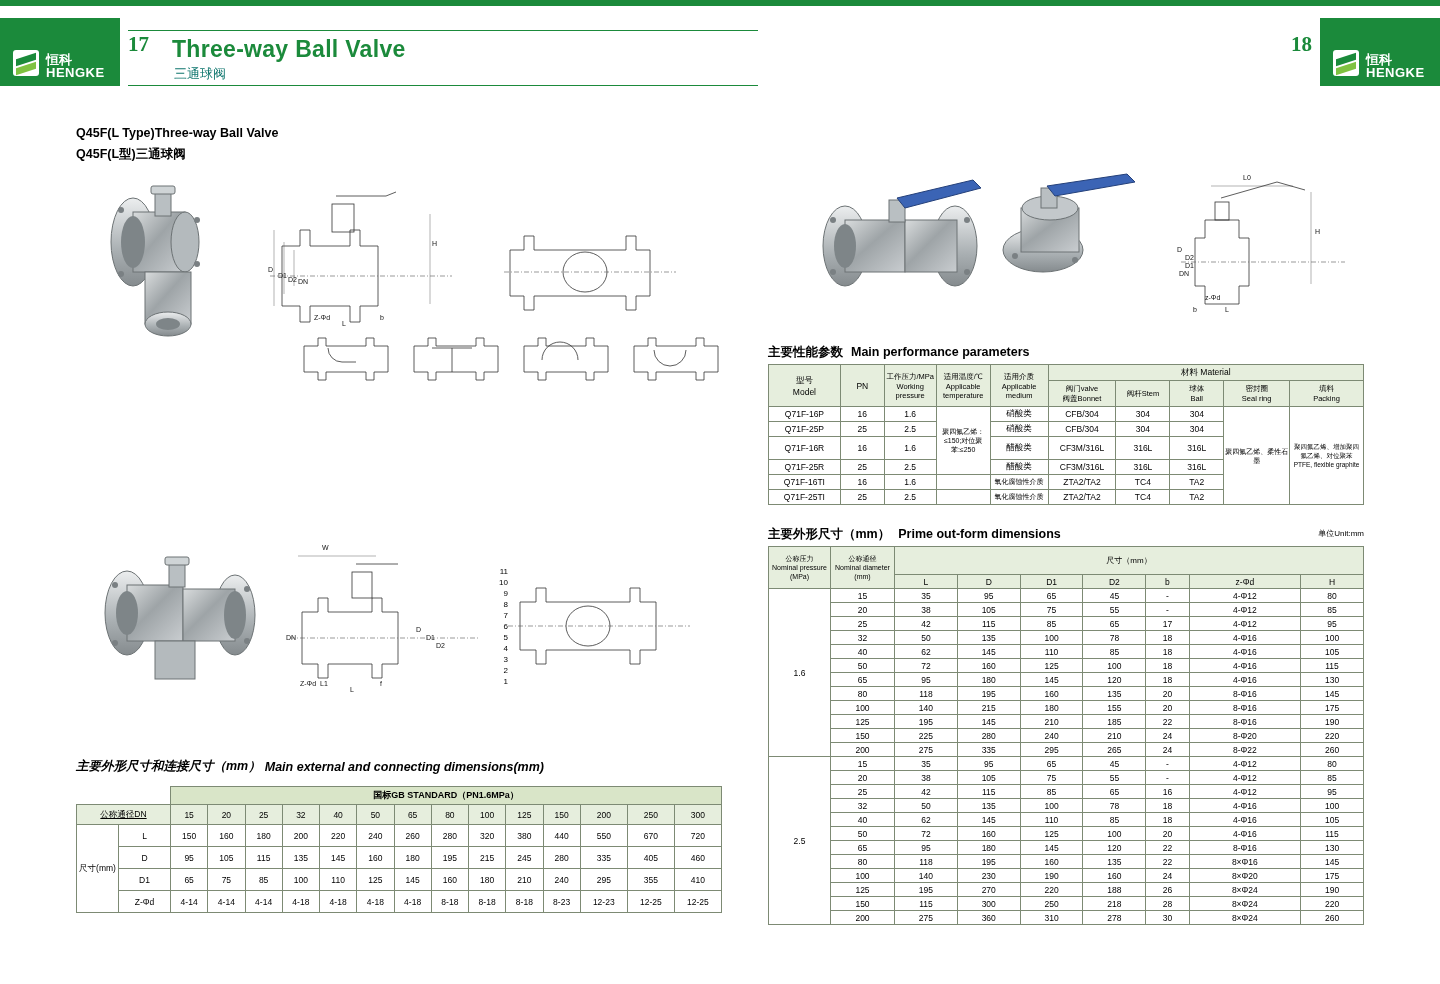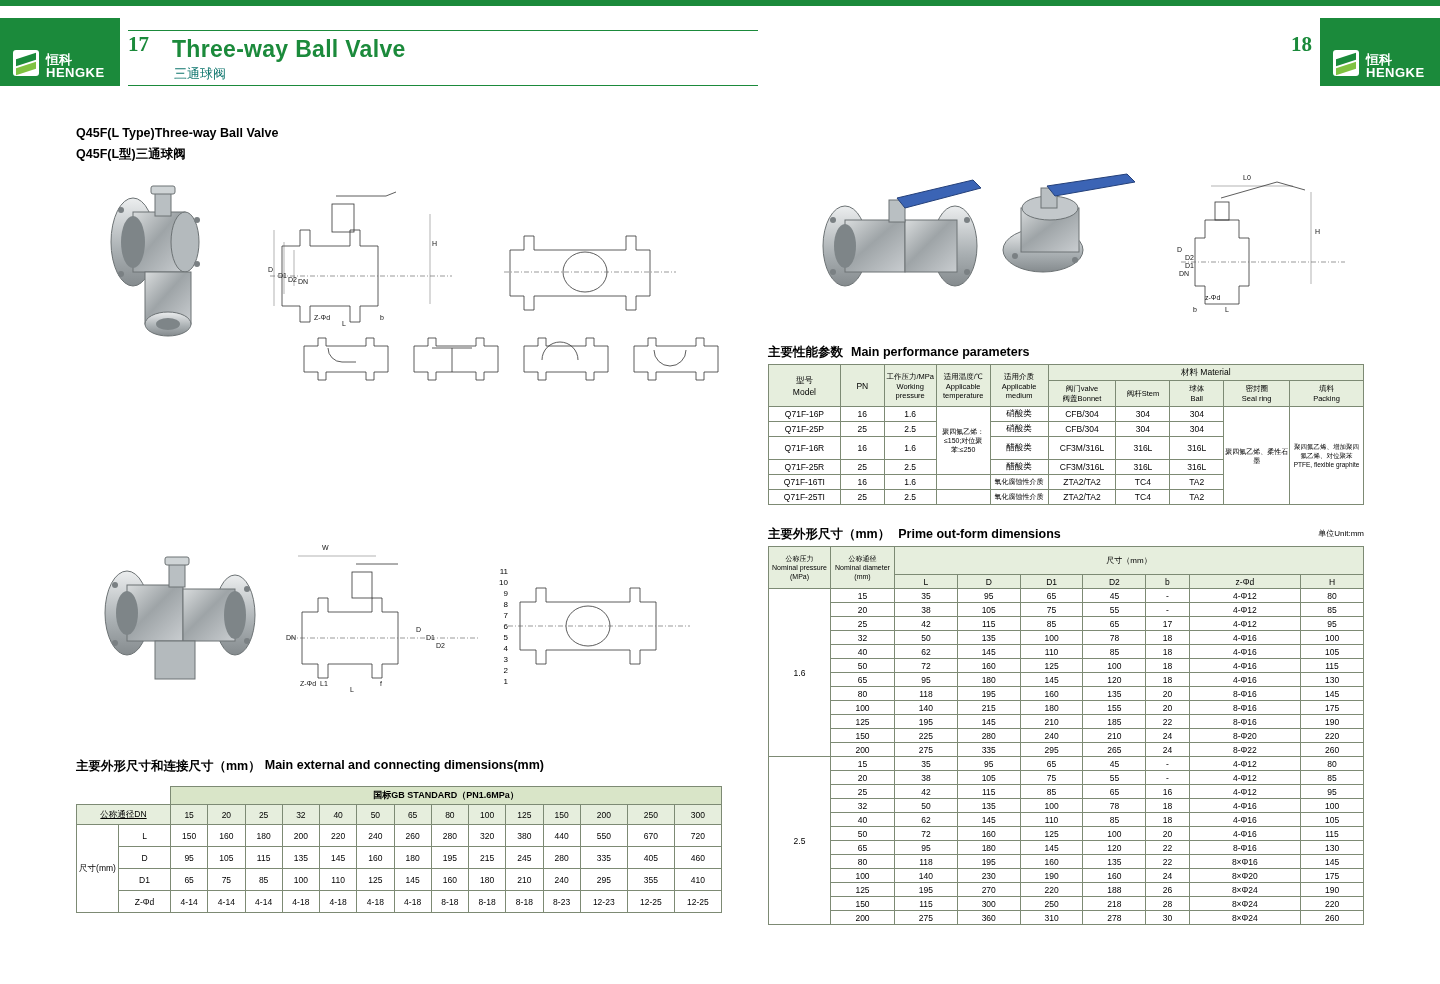--- a/index.html
+++ b/index.html
@@ -242,21 +242,21 @@
     <div>7</div>
     <div>6</div>
     <div>5</div>
     <div>4</div>
     <div>3</div>
     <div>2</div>
     <div>1</div>
   </div>
 
   <div style="position:absolute;left:76px;top:758px;width:646px;">
-    <div style="display:flex;align-items:flex-start;gap:4px;">
+    <div style="display:flex;align-items:center;gap:4px;font-style:italic;">
       <span class="sec-title">主要外形尺寸和连接尺寸（mm）</span>
       <span class="sec-title">Main external and connecting dimensions(mm)</span>
     </div>
   </div>
 
   <table class="grid" style="position:absolute;left:76px;top:786px;width:646px;">
     <tbody>
         <tr>
       <th style="width:42px;border:none;background:#fff;"></th>
       <th style="width:52px;border:none;background:#fff;"></th>

